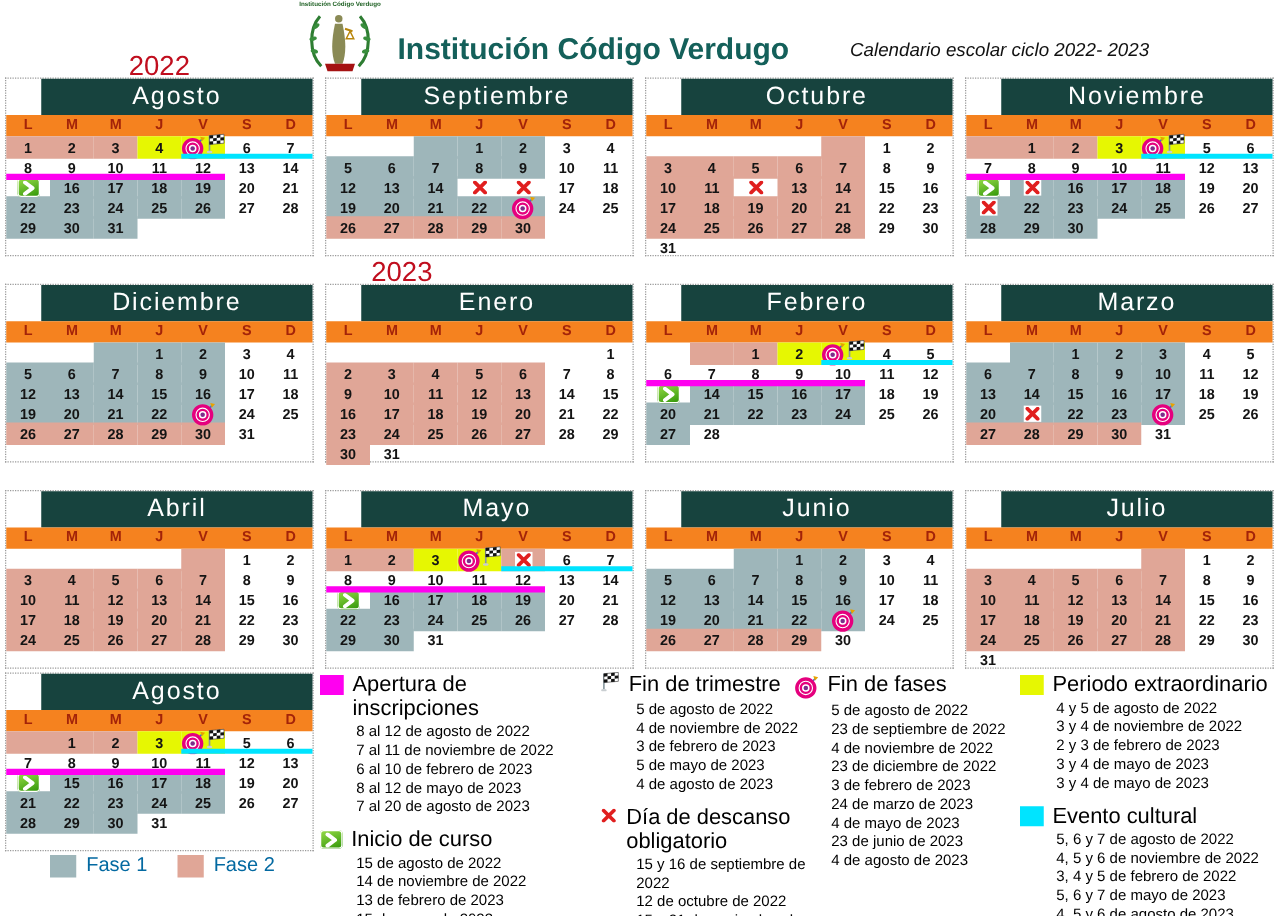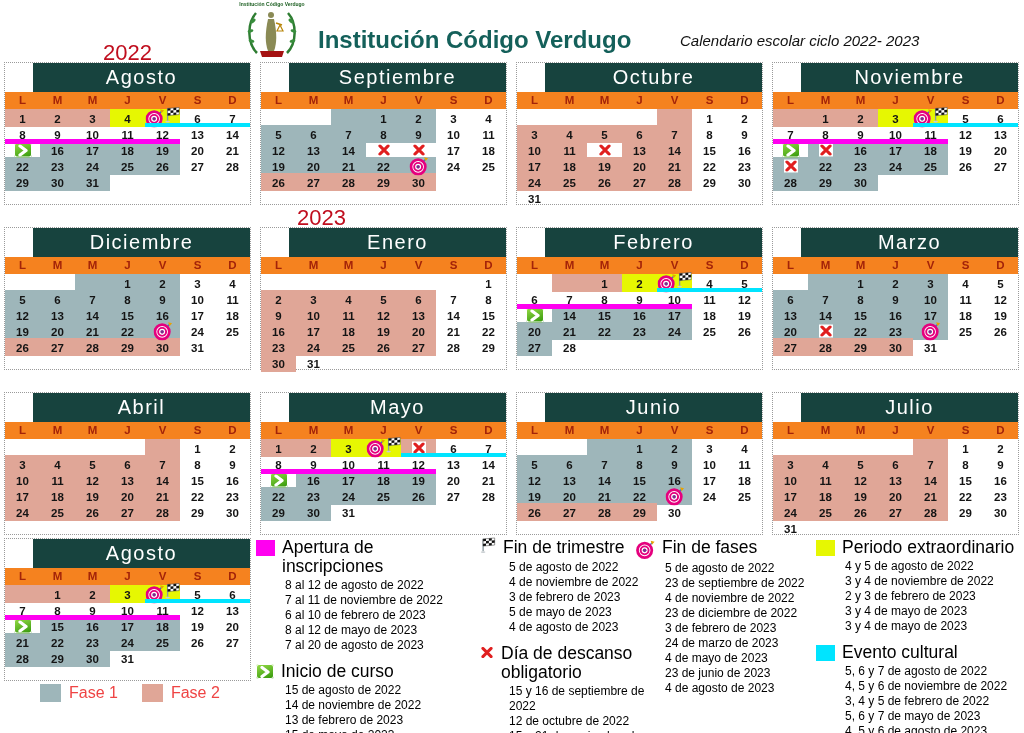--- a/index.html
+++ b/index.html
@@ -38,21 +38,21 @@
   .bottom{position:absolute;top:538px;left:0;width:1024px;height:195px;}
   #bottom-month-slot{position:absolute;left:4px;top:0;}
   .lg-col{position:absolute;top:0;}
   .lg-block{margin-bottom:9px;}
   .lg-head{display:flex;align-items:flex-start;gap:7px;}
   .lg-head .sw{flex:0 0 auto;margin-top:2px;}
   .lg-title{font-size:17.5px;color:#000;line-height:19px;}
   .lg-dates{margin:2px 0 0 29px;font-size:12px;color:#000;line-height:15px;}
   .sw-box{display:inline-block;width:19px;height:16px;}
   .phase-legend{position:absolute;left:40px;top:146px;display:flex;gap:24px;align-items:center;}
-  .phase-item{display:flex;gap:8px;align-items:flex-end;font-size:16px;color:#ef4444;}
+  .phase-item{display:flex;gap:8px;align-items:flex-end;font-size:16px;color:#0369a1;}
   .phase-item .sw-box{width:21px;height:18px;}
 </style>
 </head>
 <body>
 
 <div class="page">
   <div class="header">
     <div class="logo-wrap">
       <div class="logo-caption">Institución Código Verdugo</div>
       <svg width="64" height="52" viewBox="0 0 64 52">

